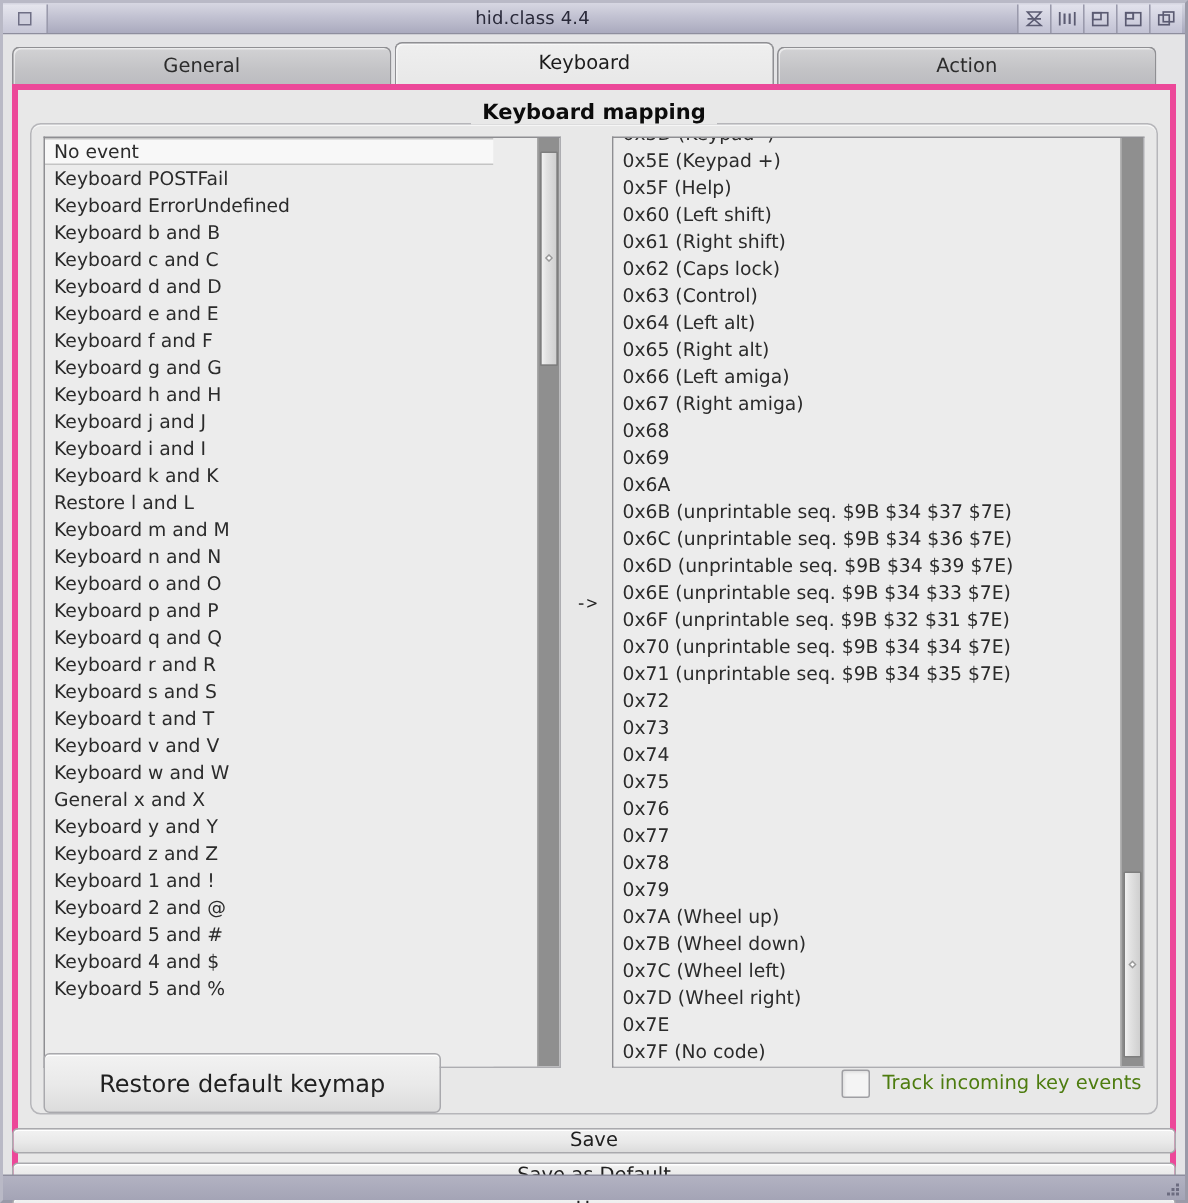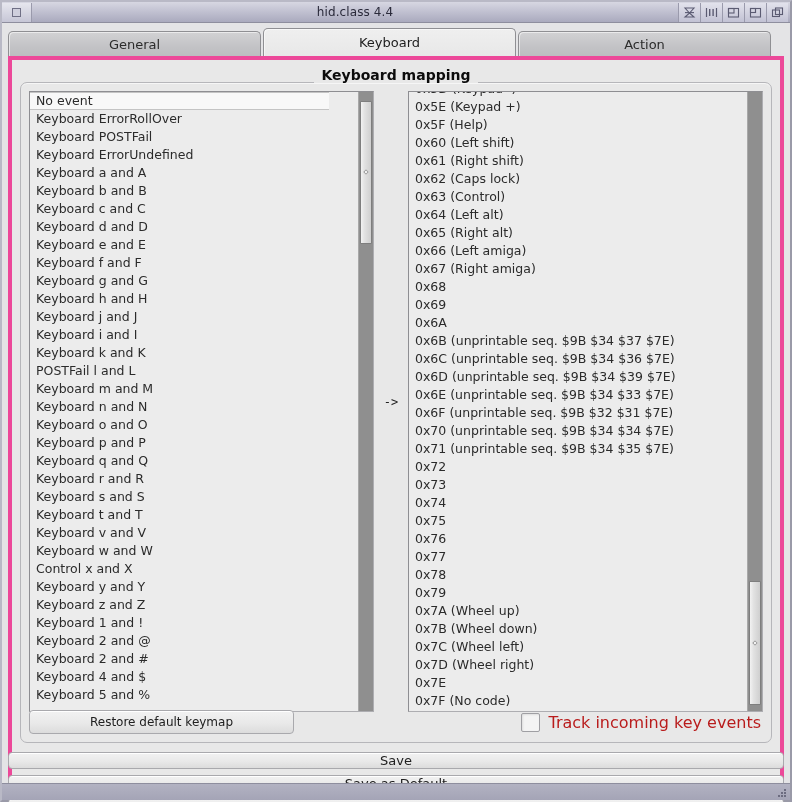--- a/index.html
+++ b/index.html
@@ -216,49 +216,49 @@
 
   
   .grouprow2 {
     position: absolute;
     left: 8px; right: 8px; bottom: 7px;
     height: 26px;
     display: flex;
     align-items: center;
   }
   .btn {
-    font-size: 12px;
+    font-size: 16px;
     color: #202020;
     display: flex; align-items: center; justify-content: center;
     border: 1px solid #a9a9ad;
     border-radius: 4px;
     background: linear-gradient(to bottom, #f2f2f2 0%, #e9e9e9 55%, #dcdcdc 100%);
     box-shadow: inset 0 1px 0 #ffffff;
-    height: 24px;
+    height: 40px;
   }
   .btn-restore { width: 265px; }
 
   .spacer { flex: 1; }
 
   .checkrow {
     display: flex;
     align-items: center;
     gap: 8px;
     padding-right: 2px;
   }
   .checkbox {
     width: 19px; height: 19px;
     background: #f4f4f4;
     border: 1px solid #9f9fa3;
     border-radius: 2px;
     box-shadow: inset 1px 1px 2px rgba(0,0,0,.09);
   }
   .checklabel {
-    font-size: 16px;
-    color: #b91c1c;
+    font-size: 13px;
+    color: #4d7c0f;
   }
 
   
   .footer {
     position: absolute;
     left: 6px; right: 6px; bottom: 22px;
     height: 26px;
     display: flex;
     gap: 6px;
     flex-direction: column;
@@ -351,51 +351,49 @@
         <div class="group-title">
           <span>Keyboard mapping</span>
         </div>
 
         <div class="lists">
 
           <div class="listbox left">
             <div class="listviewport">
               <div class="rows" id="left-rows" style="top: 0px;">
                   <div class="row selected">No event</div>
-                  <div class="row">Keyboard ErrorRollOver</div>
                   <div class="row">Keyboard POSTFail</div>
                   <div class="row">Keyboard ErrorUndefined</div>
-                  <div class="row">Keyboard a and A</div>
                   <div class="row">Keyboard b and B</div>
                   <div class="row">Keyboard c and C</div>
                   <div class="row">Keyboard d and D</div>
                   <div class="row">Keyboard e and E</div>
                   <div class="row">Keyboard f and F</div>
                   <div class="row">Keyboard g and G</div>
                   <div class="row">Keyboard h and H</div>
                   <div class="row">Keyboard j and J</div>
                   <div class="row">Keyboard i and I</div>
                   <div class="row">Keyboard k and K</div>
-                  <div class="row">POSTFail l and L</div>
+                  <div class="row">Restore l and L</div>
                   <div class="row">Keyboard m and M</div>
                   <div class="row">Keyboard n and N</div>
                   <div class="row">Keyboard o and O</div>
                   <div class="row">Keyboard p and P</div>
                   <div class="row">Keyboard q and Q</div>
                   <div class="row">Keyboard r and R</div>
                   <div class="row">Keyboard s and S</div>
                   <div class="row">Keyboard t and T</div>
                   <div class="row">Keyboard v and V</div>
                   <div class="row">Keyboard w and W</div>
-                  <div class="row">Control x and X</div>
+                  <div class="row">General x and X</div>
                   <div class="row">Keyboard y and Y</div>
                   <div class="row">Keyboard z and Z</div>
                   <div class="row">Keyboard 1 and !</div>
                   <div class="row">Keyboard 2 and @</div>
-                  <div class="row">Keyboard 2 and #</div>
+                  <div class="row">Keyboard 5 and #</div>
                   <div class="row">Keyboard 4 and $</div>
                   <div class="row">Keyboard 5 and %</div>
                 </div>
             </div>
             <div class="vscroll">
               <div class="vthumb" id="left-thumb" style="top: 1.5%; height: 23%;">
                 <div class="grip"></div>
               </div>
             </div>
           </div>

